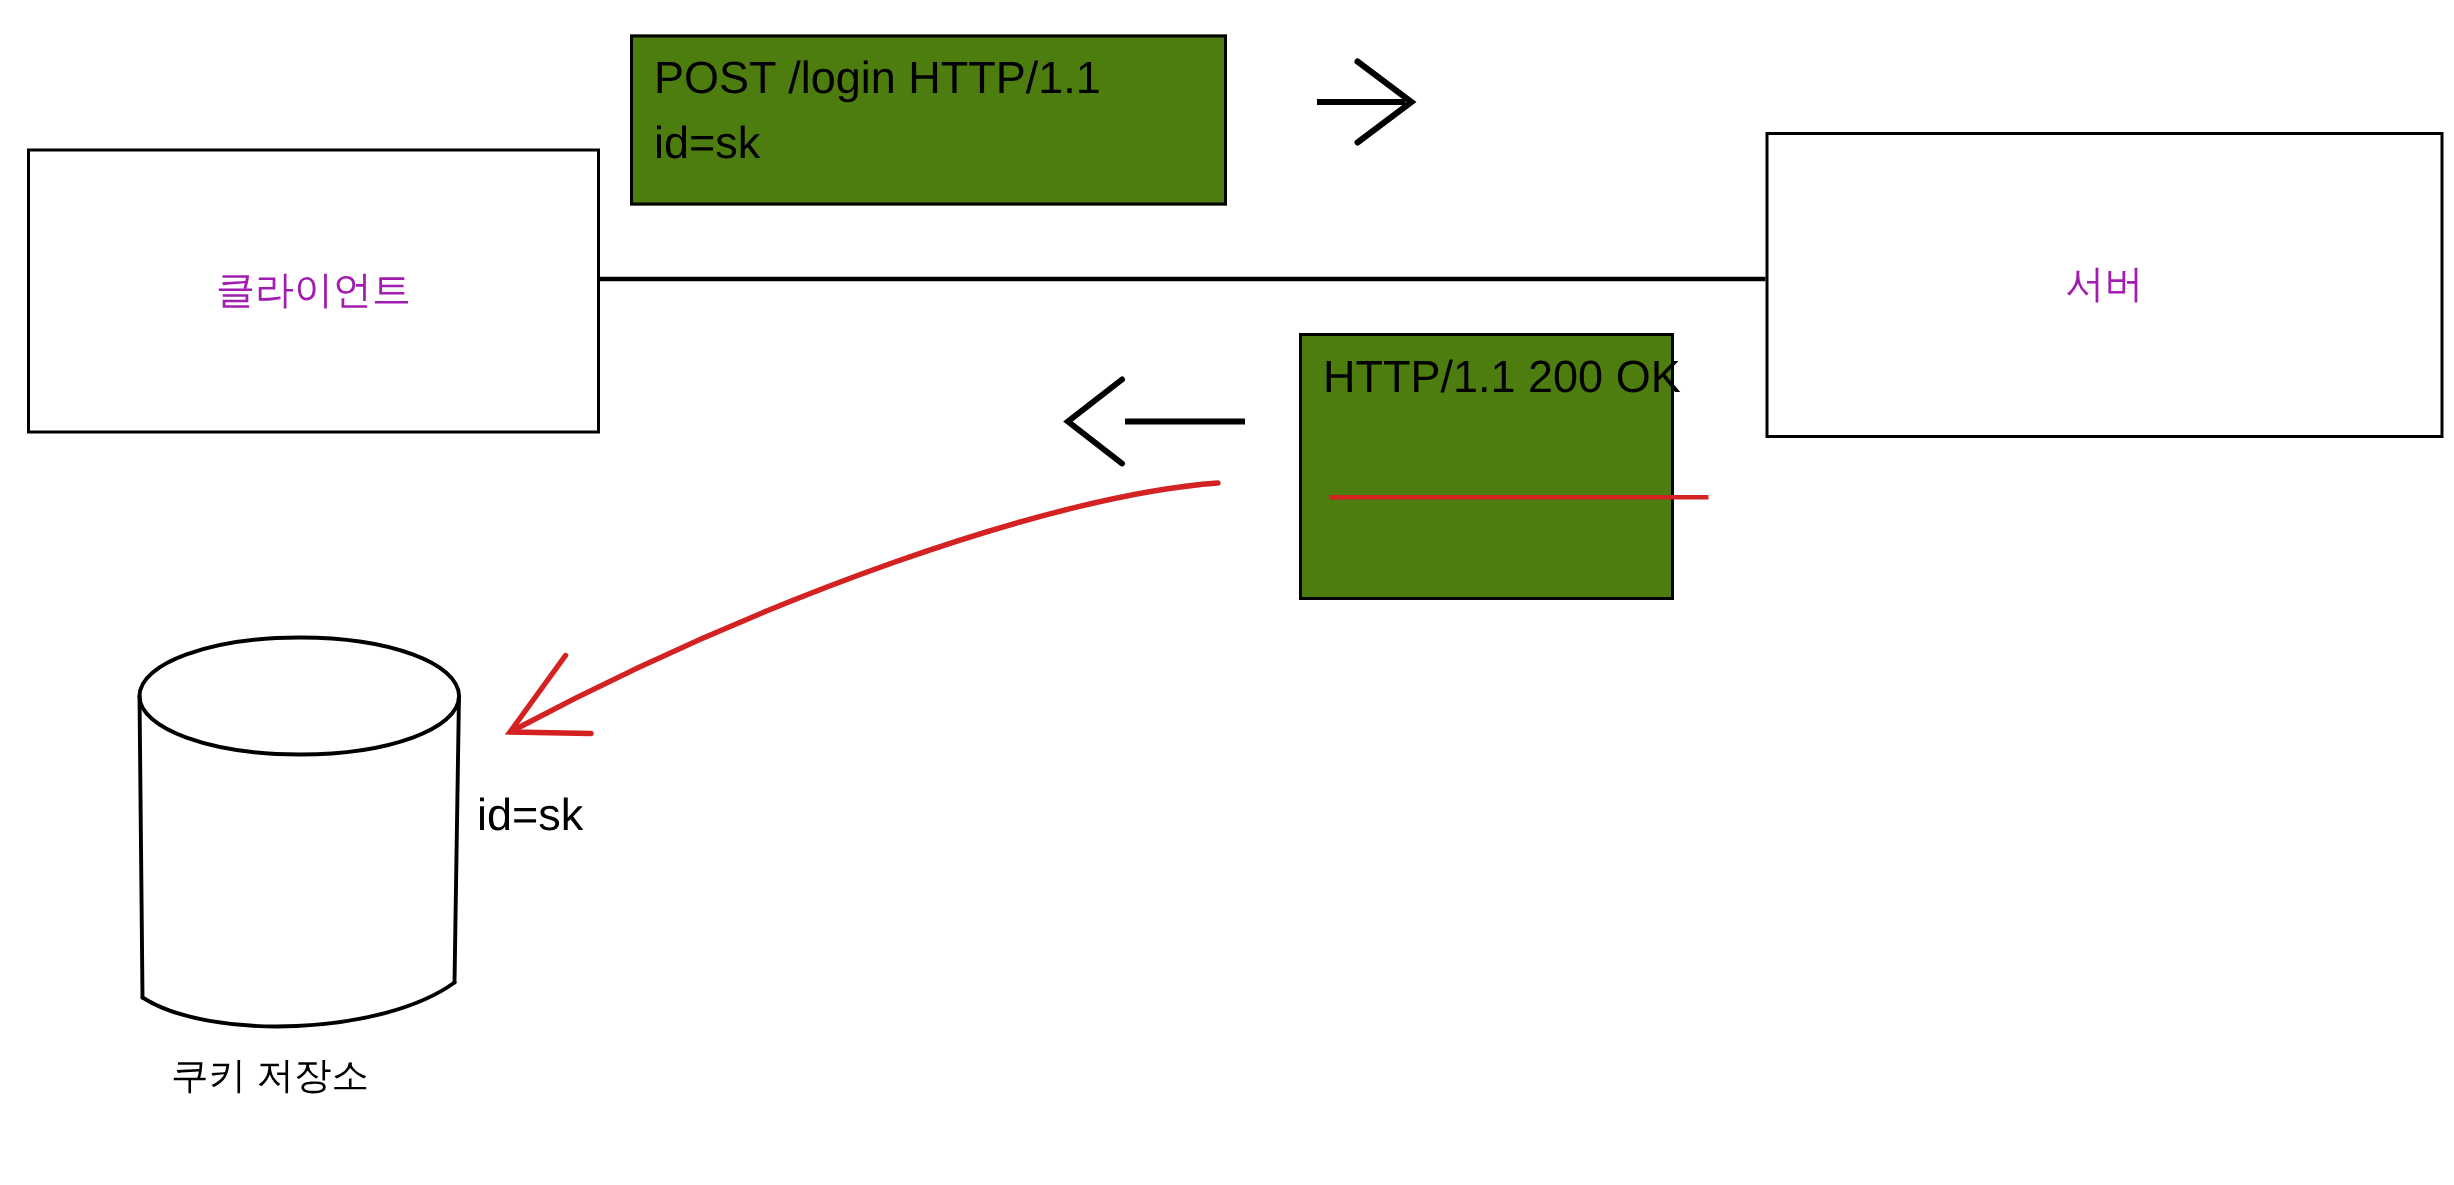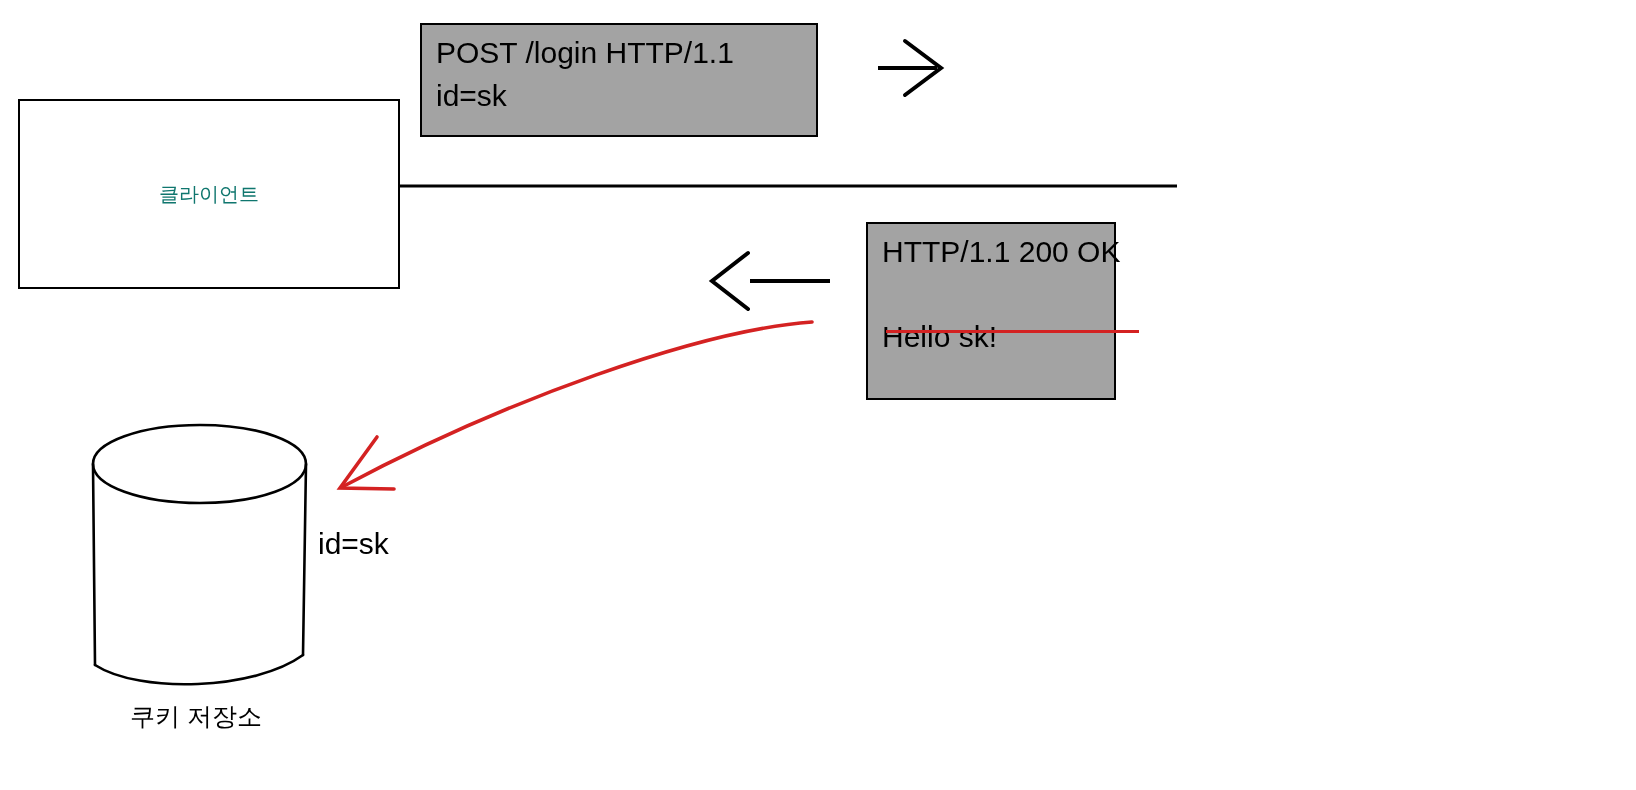--- a/index.html
+++ b/index.html
@@ -18,29 +18,29 @@
   .node-box {
     position: absolute;
     border: 2px solid #000000;
     background: #ffffff;
     box-sizing: border-box;
     display: flex;
     align-items: center;
     justify-content: center;
   }
   .node-label {
-    font-size: 20px;
-    color: #0f766e;
+    font-size: 26px;
+    color: #a21caf;
     line-height: 1.2;
     white-space: nowrap;
   }
   .msg-box {
     position: absolute;
     border: 2px solid #000000;
-    background: #a3a3a3;
+    background: #4d7c0f;
     box-sizing: border-box;
     padding: 7px 0 7px 14px;
   }
   .msg-line {
     font-size: 30px;
     line-height: 1.42;
     color: #000000;
     white-space: pre;
   }
   .msg-line.blank {
@@ -52,21 +52,20 @@
   .underline-rule {
     position: absolute;
     height: 3px;
     background: #d42222;
   }
   .store-label {
     position: absolute;
     font-size: 25px;
     color: #000000;
     white-space: nowrap;
-    margin-left: 16px;
   }
   .cookie-text {
     position: absolute;
     font-size: 30px;
     color: #000000;
     white-space: nowrap;
   }
   svg.overlay {
     position: absolute;
     left: 0;
@@ -78,31 +77,33 @@
 </style>
 </head>
 <body>
 
 <div id="canvas">
 
   <div class="node-box" style="left:18px; top:99px; width:382px; height:190px;">
     <span class="node-label">클라이언트</span>
   </div>
 
+  <div class="node-box" style="left:1177px; top:88px; width:452px; height:204px;">
+    <span class="node-label">서버</span>
+  </div>
 
   <div class="msg-box" style="left:420px; top:23px; width:398px; height:114px;">
     <div class="msg-line">POST /login HTTP/1.1</div>
     <div class="msg-line">id=sk</div>
   </div>
 
   <div class="msg-box" style="left:866px; top:222px; width:250px; height:178px;">
     <div class="msg-line">HTTP/1.1 200 OK</div>
     <div class="underline-rule" style="left:18px; top:106px; width:253px;"></div>
     <div class="msg-line blank"> </div>
-    <div class="msg-line">Hello sk!</div>
   </div>
 
   <div class="cookie-text" style="left:318px; top:527px;">id=sk</div>
 
   <div class="store-label" style="left:114px; top:700px;">쿠키 저장소</div>
 
   <svg class="overlay" viewBox="0 0 1636 790">
 
     <line x1="400" y1="186" x2="1177" y2="186" stroke="#000000" stroke-width="3"></line>
 

